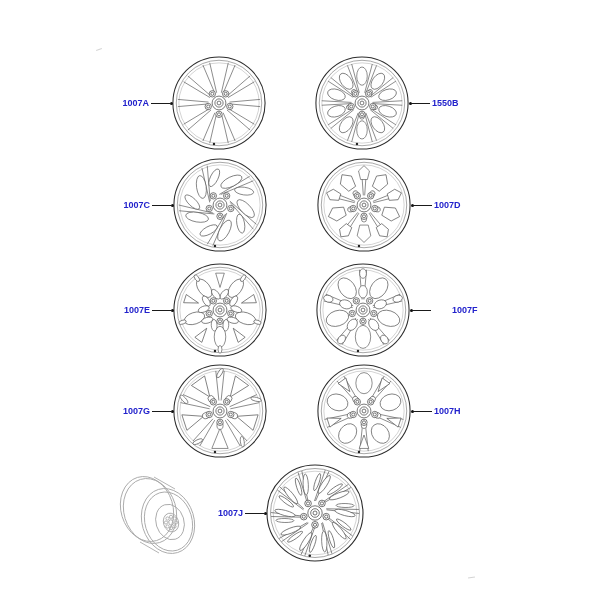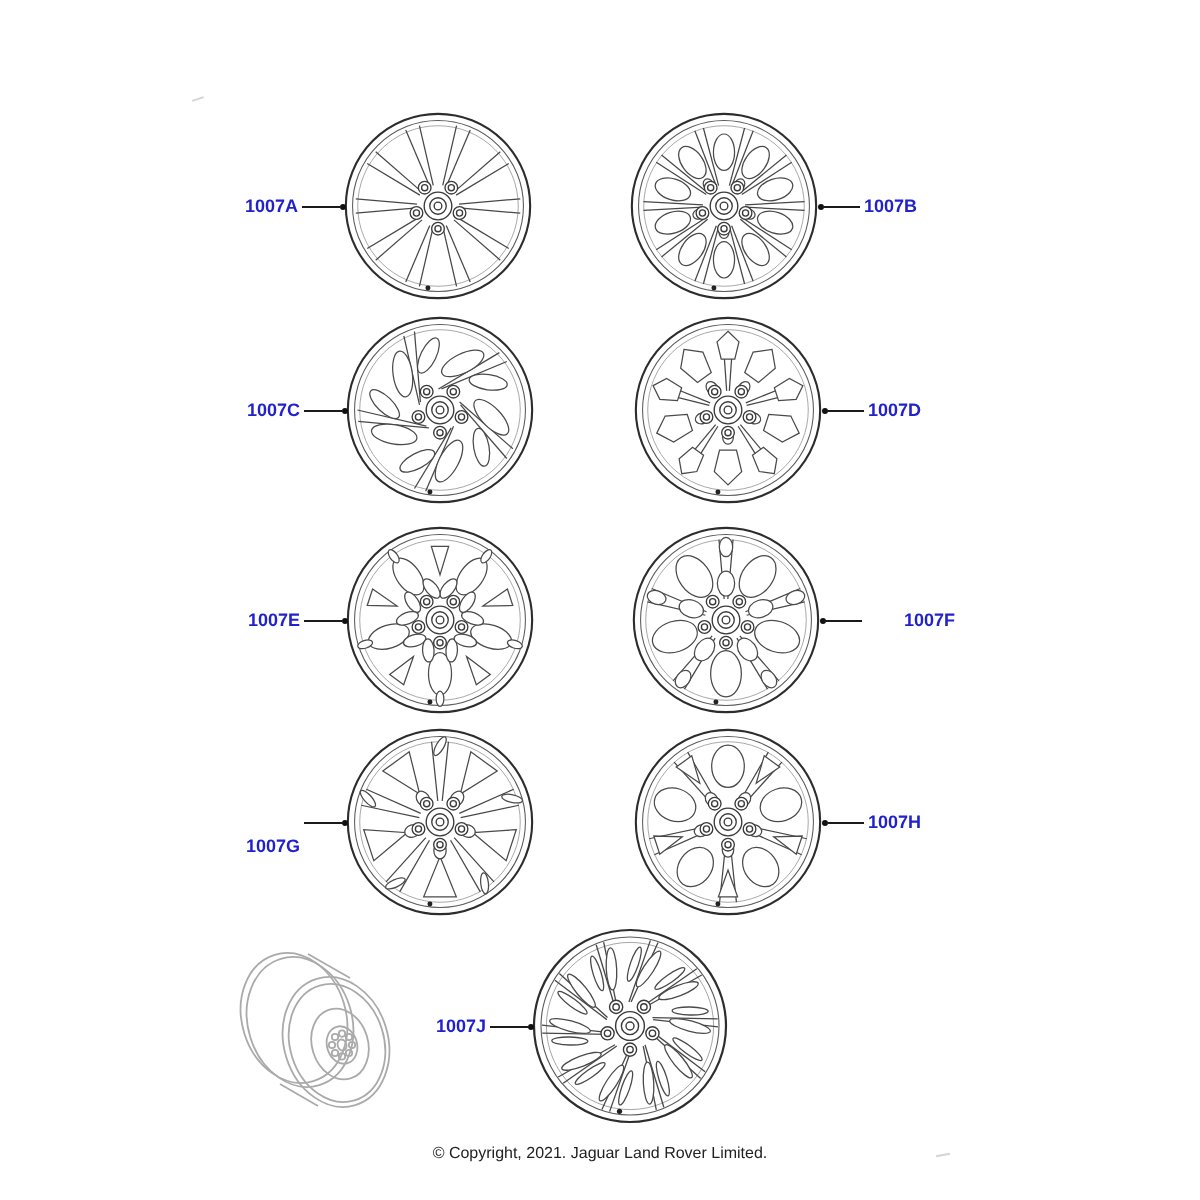--- a/index.html
+++ b/index.html
@@ -123,21 +123,21 @@
           <circle class="hub" cx="0.00" cy="11.80" r="3.3"></circle>
           <circle class="hub" cx="0.00" cy="11.80" r="1.6"></circle>
           <circle class="hub" cx="-11.22" cy="3.65" r="3.3"></circle>
           <circle class="hub" cx="-11.22" cy="3.65" r="1.6"></circle>
           <circle class="hub" cx="-6.94" cy="-9.55" r="3.3"></circle>
           <circle class="hub" cx="-6.94" cy="-9.55" r="1.6"></circle>
           <circle cx="-5.24" cy="42.68" r="1.3" fill="#222"></circle>
         </svg></div>
       <span class="callout-dot" style="top: 101.5px; left: 408.5px;"></span>
       <span class="callout-line" style="top: 102.5px; left: 411px;"></span>
-      <span class="callout-text right" style="top: 97px; left: 432px;">1007B</span>
+      <span class="callout-text right" style="top: 97px; left: 432px;">1550B</span>
       <div class="wheel" style="left: 172px; top: 157px;"><svg width="96" height="96" viewBox="-50 -50 100 100">
           <circle r="48" class="rim1"></circle>
           <circle r="44.5" class="rim2"></circle>
           <circle r="41.8" class="rim3"></circle>
           <line class="spoke" x1="-0.77" y1="-10.97" x2="30.93" y2="-29.87"></line>
           <line class="spoke" x1="0.77" y1="-10.97" x2="34.79" y2="-25.27"></line>
           <line class="spoke" x1="10.20" y1="-4.12" x2="37.97" y2="20.19"></line>
           <line class="spoke" x1="10.67" y1="-2.66" x2="34.79" y2="25.27"></line>
           <line class="spoke" x1="7.07" y1="8.43" x2="-7.47" y2="42.35"></line>
           <line class="spoke" x1="5.83" y1="9.33" x2="-13.29" y2="40.90"></line>
@@ -353,21 +353,21 @@
           <circle class="hub" cx="0.00" cy="11.80" r="3.3"></circle>
           <circle class="hub" cx="0.00" cy="11.80" r="1.6"></circle>
           <circle class="hub" cx="-11.22" cy="3.65" r="3.3"></circle>
           <circle class="hub" cx="-11.22" cy="3.65" r="1.6"></circle>
           <circle class="hub" cx="-6.94" cy="-9.55" r="3.3"></circle>
           <circle class="hub" cx="-6.94" cy="-9.55" r="1.6"></circle>
           <circle cx="-5.24" cy="42.68" r="1.3" fill="#222"></circle>
         </svg></div>
       <span class="callout-dot" style="top: 409.5px; left: 170.5px;"></span>
       <span class="callout-line" style="top: 410.5px; left: 152px;"></span>
-      <span class="callout-text left" style="top: 417px; left: 90px;">1007G</span>
+      <span class="callout-text left" style="top: 405px; left: 90px;">1007G</span>
       <div class="wheel" style="left: 316px; top: 363px;"><svg width="96" height="96" viewBox="-50 -50 100 100">
           <circle r="48" class="rim1"></circle>
           <circle r="44.5" class="rim2"></circle>
           <circle r="41.8" class="rim3"></circle>
           <line class="spoke" x1="5.50" y1="-9.53" x2="21.00" y2="-36.37"></line>
           <line class="spoke" x1="7.36" y1="-8.17" x2="28.10" y2="-31.21"></line>
           <line class="spoke" x1="10.76" y1="2.29" x2="41.08" y2="8.73"></line>
           <line class="spoke" x1="10.05" y1="4.47" x2="38.37" y2="17.08"></line>
           <line class="spoke" x1="1.15" y1="10.94" x2="4.39" y2="41.77"></line>
           <line class="spoke" x1="-1.15" y1="10.94" x2="-4.39" y2="41.77"></line>
@@ -488,17 +488,16 @@
       <circle cx="63" cy="54.5" r="1.6"></circle>
         <circle cx="61.5" cy="58.5" r="1.6"></circle>
       <circle cx="58" cy="60.2" r="1.6"></circle>
         <circle cx="54.5" cy="58.5" r="1.6"></circle>
       <circle cx="53" cy="54.5" r="1.6"></circle>
         <circle cx="54.5" cy="50.5" r="1.6"></circle>
     </g>
   </svg>
 
 
-  <div class="copyright">© Copyright, 2021. Jaguar Land Rover Limited.</div>
 
   <div class="artifact a1"></div>
   <div class="artifact a2"></div>
 </div>
 
 </body></html>

